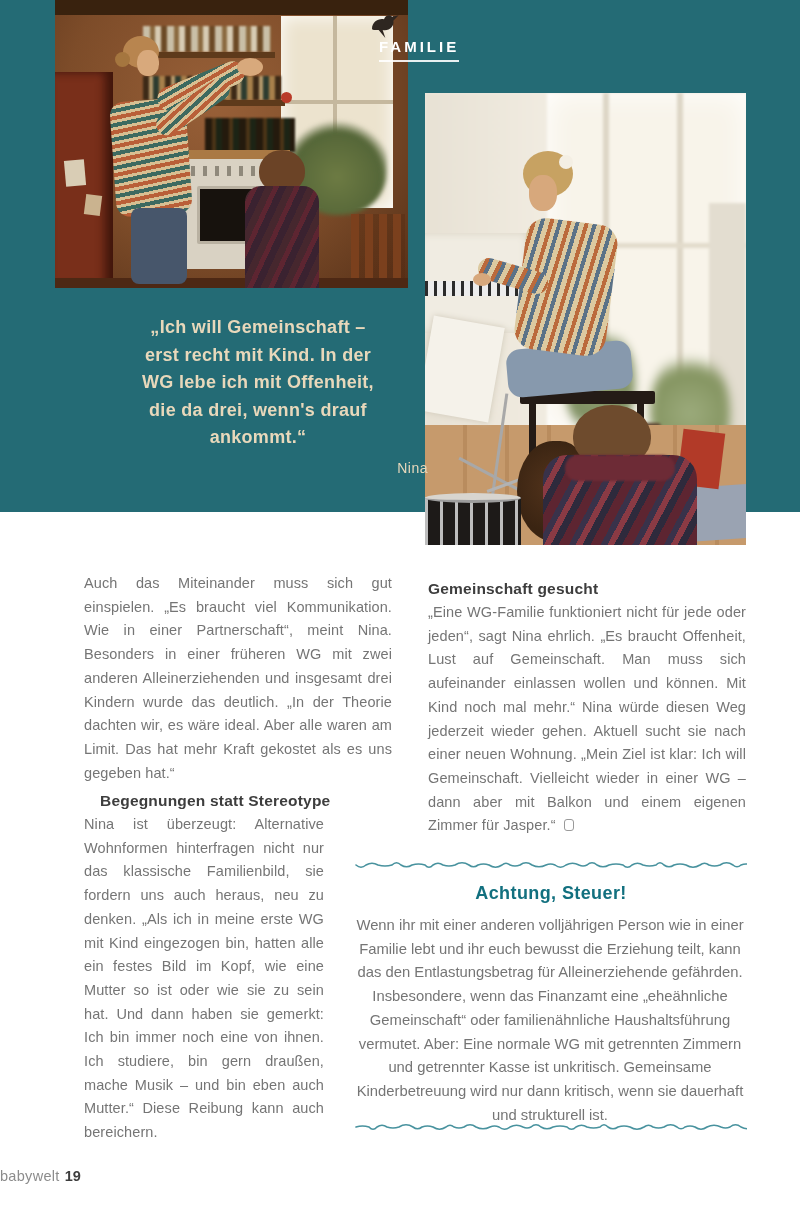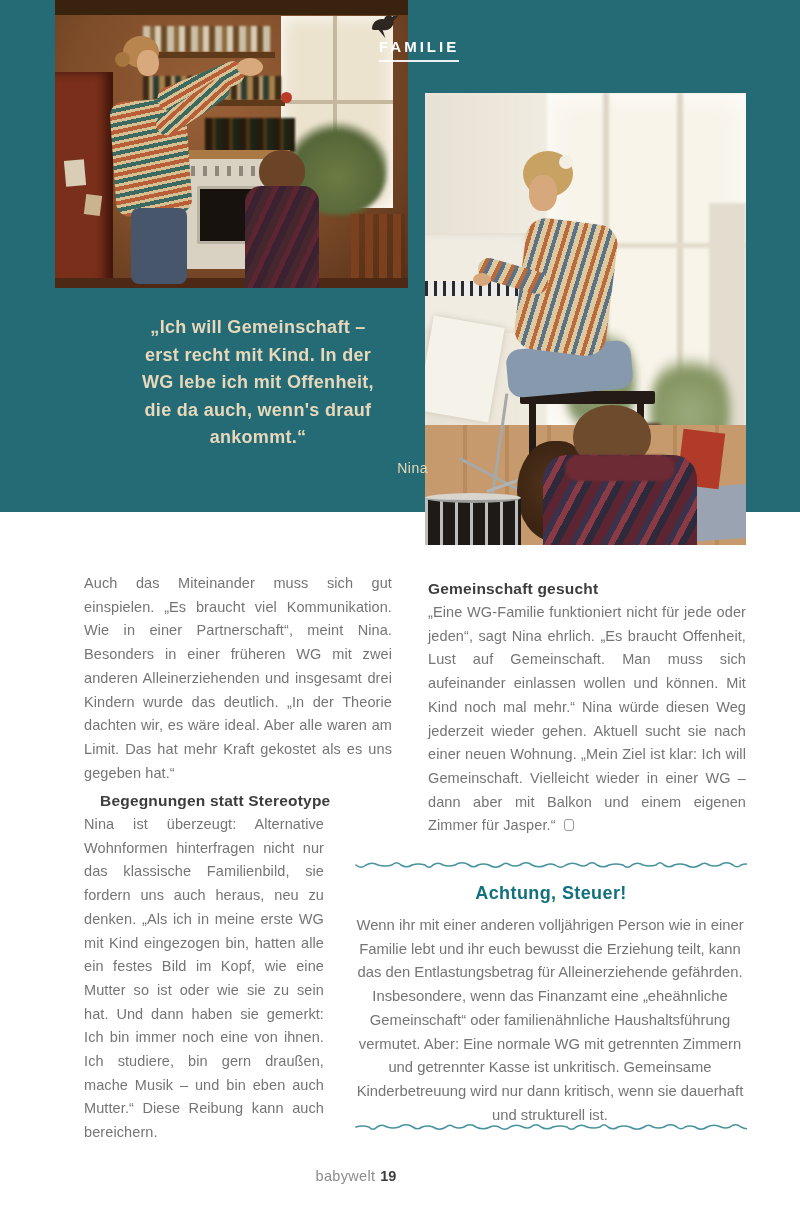--- a/index.html
+++ b/index.html
@@ -144,21 +144,21 @@
   
   .wave{position:absolute;left:355px;width:392px;height:16px;}
   .wave-top{top:857px;}
   .wave-bottom{top:1119px;}
   .tax-heading{position:absolute;left:352px;top:883px;width:398px;text-align:center;
     color:var(--accent);font-size:18px;font-weight:bold;letter-spacing:.4px;}
   .tax-body{position:absolute;left:350px;top:914px;width:400px;text-align:center;
     color:var(--body-text);font-size:14.8px;line-height:23.7px;}
 
   
-  .footer{position:absolute;left:0;top:1168px;width:712px;text-align:center;font-size:14.5px;}
+  .footer{position:absolute;left:0;top:1168px;width:712px;text-align:left;font-size:14.5px;}
   .footer .brand{color:var(--footer-gray);letter-spacing:.3px;}
   .footer .pagenum{color:var(--heading-text);font-weight:bold;margin-left:5px;}
 </style>
 </head>
 <body>
 
 <div class="page">
 
   <div class="hero"></div>
 
@@ -203,21 +203,21 @@
   <svg class="bird" viewBox="0 0 24 24">
     <path d="M3 14 C3 9 8 6 12 7 C13 4 16 3 18 5 L23 4 L19 8 C20 12 16 16 11 15 L13 21 L8 15 C5 15 3 15 3 14 Z" fill="#2e2620"></path>
   </svg>
 
   <div class="section-label">FAMILIE</div>
 
   <div class="quote">
     <div class="quote-line">„Ich will Gemeinschaft –</div>
     <div class="quote-line">erst recht mit Kind. In der</div>
     <div class="quote-line">WG lebe ich mit Offenheit,</div>
-    <div class="quote-line">die da auch, wenn's drauf</div>
+    <div class="quote-line">die da drei, wenn's drauf</div>
     <div class="quote-line">ankommt.“</div>
     <div class="quote-attr">Nina</div>
   </div>
 
   <div class="photo photo-right">
     <div class="pr-bg">
       <div class="pr-wall"></div>
       <div class="pr-window"></div>
       <div class="pr-mull1"></div>
       <div class="pr-mull2"></div>

